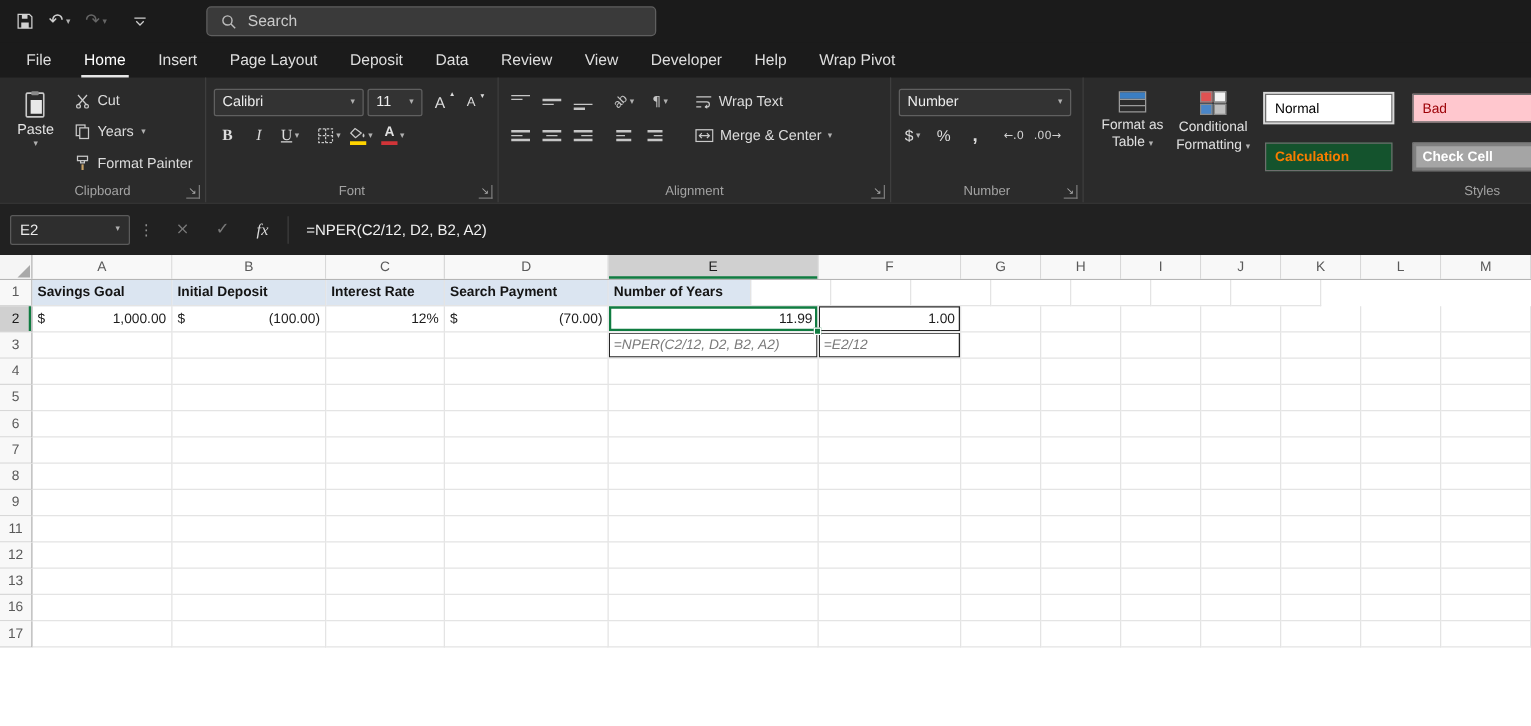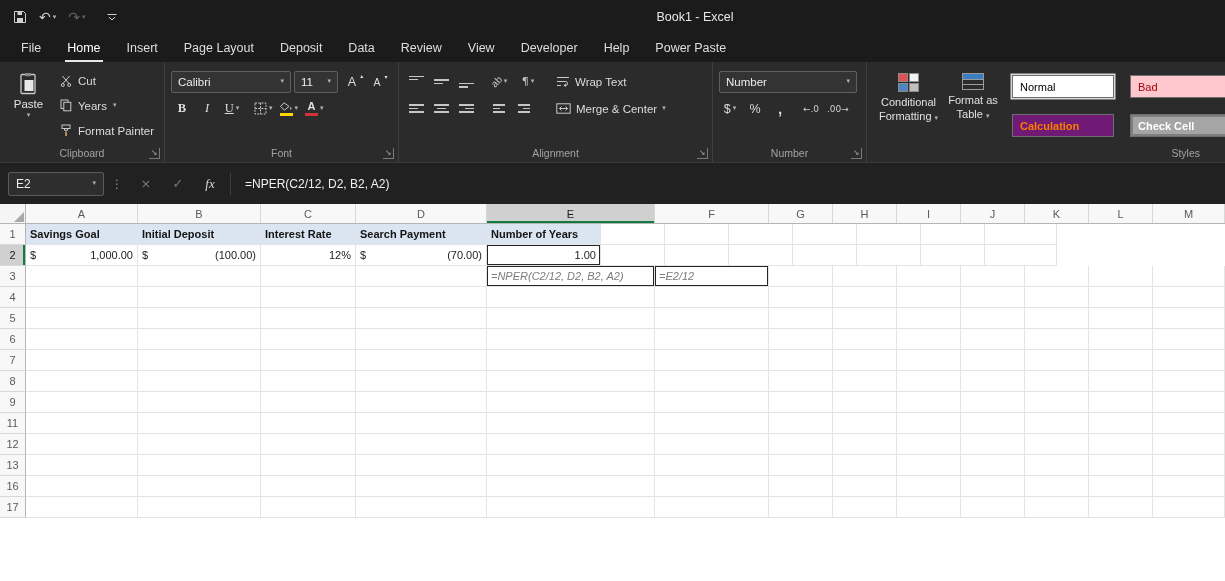--- a/index.html
+++ b/index.html
@@ -135,36 +135,42 @@
       </span>
       <span class="qbtn g">↶<span class="chev">▾</span></span>
       <span class="qbtn g disabled">↷<span class="chev" style="color:#666">▾</span></span>
       <span class="qbtn" style="margin-left:8px">
         <svg width="12" height="12" viewBox="0 0 12 12">
             <path d="M1.5 3.5h9" stroke="#cfcfcf" fill="none"></path>
             <path d="M3 6l3 3 3-3" fill="none" stroke="#cfcfcf"></path>
           </svg>
       </span>
     </div>
-    <div class="title-area">Book1 - Excel</div>
+    <div class="searchbox">
+      <svg width="13" height="13" viewBox="0 0 13 13">
+          <circle cx="5.3" cy="5.3" r="3.9" fill="none" stroke="#bdbdbd" stroke-width="1.2"></circle>
+          <path d="M8.3 8.3l3.6 3.6" stroke="#bdbdbd" stroke-width="1.2"></path>
+        </svg>
+      <input readonly="" placeholder="Search" style="">
+    </div>
   </div>
 
   <div class="menubar">
       <div style="display:flex">
         <div class="tab">File</div>
         <div class="tab active">Home</div>
         <div class="tab">Insert</div>
         <div class="tab">Page Layout</div>
         <div class="tab">Deposit</div>
         <div class="tab">Data</div>
         <div class="tab">Review</div>
         <div class="tab">View</div>
         <div class="tab">Developer</div>
         <div class="tab">Help</div>
-        <div class="tab">Power Paste</div>
+        <div class="tab">Wrap Pivot</div>
       </div>
     </div>
 
   <div class="ribbon">
 
     <div class="rgroup" style="width:165px">
       <div class="gcontent">
         <div class="paste-btn">
           <svg width="20" height="24" viewBox="0 0 20 24">
               <rect x="3" y="2.5" width="14" height="19" rx="1" fill="none" stroke="#c9c9c9" stroke-width="1.3"></rect>
@@ -377,41 +383,41 @@
         </div>
       </div>
       <div class="glabel">
         <span>Number</span>
         <span class="launcher g">↘</span>
       </div>
     </div>
 
     <div class="rgroup" style="flex:1;border-right:none">
       <div class="gcontent" style="padding-left:8px">
+        <div class="bigbtn" style="width:62px">
+          <span class="fat-ic">
+              <i class="band"></i>
+              <i></i>
+              <i></i>
+            </span>
+          <span class="biglabel-wrap"><span>Format as Table</span> <span class="chev">▾</span></span>
+        </div>
         <div class="bigbtn">
           <span class="cf-ic">
             <i style="background:#e05252"></i>
               <i style="background:#f2f2f2"></i>
               <i style="background:#4a86c8"></i>
               <i style="background:#bfbfbf"></i>
           </span>
           <span class="biglabel-wrap"><span>Conditional Formatting</span> <span class="chev">▾</span></span>
         </div>
-        <div class="bigbtn" style="width:62px">
-          <span class="fat-ic">
-              <i class="band"></i>
-              <i></i>
-              <i></i>
-            </span>
-          <span class="biglabel-wrap"><span>Format as Table</span> <span class="chev">▾</span></span>
-        </div>
         <div class="style-gallery">
             <div class="style-chip selected" style="background: rgb(255, 255, 255); color: rgb(0, 0, 0);">Normal</div>
             <div class="style-chip" style="background: rgb(255, 199, 206); color: rgb(156, 0, 6);">Bad</div>
-            <div class="style-chip" style="background: #701a75; color: rgb(250, 125, 0); font-weight: bold;">Calculation</div>
+            <div class="style-chip" style="background: #14532d; color: rgb(250, 125, 0); font-weight: bold;">Calculation</div>
             <div class="style-chip inset" style="background: rgb(165, 165, 165); color: rgb(255, 255, 255); font-weight: bold;">Check Cell</div>
           </div>
       </div>
       <div class="glabel styles-label">
         <span>Styles</span>
       </div>
     </div>
   </div>
 
   <div class="formulabar">
@@ -472,20 +478,21 @@
           </div>
           <div class="cell cur" style="width: 123px;">
             <span>$</span>
             <span>(100.00)</span>
           </div>
           <div class="cell num" style="width: 95px;">12%</div>
           <div class="cell cur" style="width: 131px;">
             <span>$</span>
             <span>(70.00)</span>
           </div>
+          <div class="cell num selected" style="width: 168px;">11.99<span class="fill-handle"></span></div>
           <div class="cell num boxed" style="width: 114px;">1.00</div>
           <div class="cell" style="width: 64px;"></div>
           <div class="cell" style="width: 64px;"></div>
           <div class="cell" style="width: 64px;"></div>
           <div class="cell" style="width: 64px;"></div>
           <div class="cell" style="width: 64px;"></div>
           <div class="cell" style="width: 64px;"></div>
           <div class="cell" style="width: 72px;"></div>
         </div>
         <div class="sheet-row">

